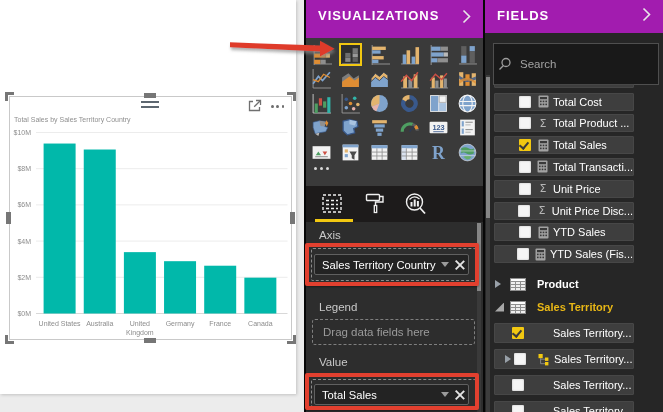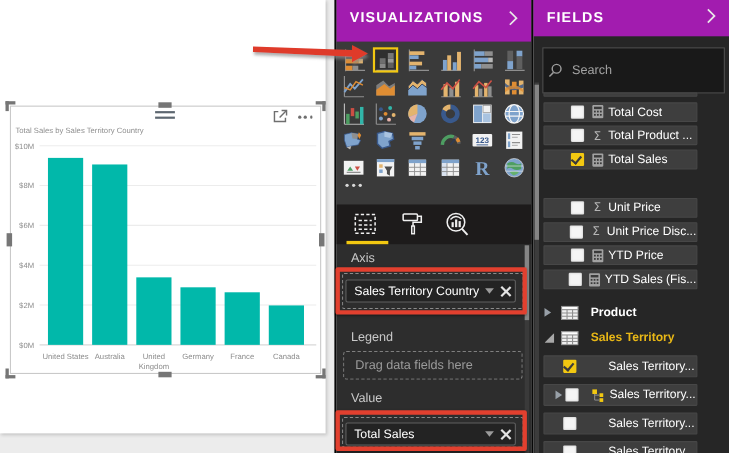--- a/index.html
+++ b/index.html
@@ -547,72 +547,91 @@
                 <rect x="4.7" y="5.6" width="1.6" height="1.6"></rect>
                 <rect x="7.4" y="5.6" width="1.6" height="1.6"></rect>
                 <rect x="2" y="8.6" width="1.6" height="1.6"></rect>
                 <rect x="4.7" y="8.6" width="1.6" height="1.6"></rect>
                 <rect x="7.4" y="8.6" width="1.6" height="1.6"></rect>
               </g>
             </svg>
           </span>
           <span class="flabel" style="margin-left:4px;">Total Sales</span>
         </div>
-        <div class="frow boxed" style="top: 179.7px; height: 18px;">
-          <span style="width:24px;"></span>
-          <span class="checkbox"></span>
-          <span style="margin-left:6px;display:flex;width:12px;justify-content:center;">
-            <span class="sigma">Σ</span>
-          </span>
-          <span class="flabel" style="margin-left:4px;">Unit Price</span>
-        </div>
-        <div class="frow boxed" style="top: 201.5px; height: 18px;">
-          <span style="width:24px;"></span>
-          <span class="checkbox"></span>
-          <span style="margin-left:6px;display:flex;width:12px;justify-content:center;">
-            <span class="sigma">Σ</span>
-          </span>
-          <span class="flabel" style="margin-left:4px;">Unit Price Disc...</span>
-        </div>
-        <div class="frow boxed" style="top: 223.3px; height: 18px;">
+        <div class="frow boxed" style="top: 157.9px; height: 18px;">
           <span style="width:24px;"></span>
           <span class="checkbox"></span>
           <span style="margin-left:6px;display:flex;width:12px;justify-content:center;">
             <svg width="11" height="13" viewBox="0 0 11 13">
               <rect x="0.5" y="0.5" width="10" height="12" rx="1" fill="#a2a2a2"></rect>
               <rect x="2" y="2" width="7" height="2.2" fill="#3a3a3a"></rect>
               <g fill="#3a3a3a">
                 <rect x="2" y="5.6" width="1.6" height="1.6"></rect>
                 <rect x="4.7" y="5.6" width="1.6" height="1.6"></rect>
                 <rect x="7.4" y="5.6" width="1.6" height="1.6"></rect>
                 <rect x="2" y="8.6" width="1.6" height="1.6"></rect>
                 <rect x="4.7" y="8.6" width="1.6" height="1.6"></rect>
                 <rect x="7.4" y="8.6" width="1.6" height="1.6"></rect>
               </g>
             </svg>
           </span>
-          <span class="flabel" style="margin-left:4px;">YTD Price</span>
-        </div>
-        <div class="frow boxed" style="top: 245.1px; height: 18px;">
+          <span class="flabel" style="margin-left:4px;">Total Transacti...</span>
+        </div>
+        <div class="frow boxed" style="top: 179.7px; height: 18px;">
+          <span style="width:24px;"></span>
+          <span class="checkbox"></span>
+          <span style="margin-left:6px;display:flex;width:12px;justify-content:center;">
+            <span class="sigma">Σ</span>
+          </span>
+          <span class="flabel" style="margin-left:4px;">Unit Price</span>
+        </div>
+        <div class="frow boxed" style="top: 201.5px; height: 18px;">
+          <span style="width:24px;"></span>
+          <span class="checkbox"></span>
+          <span style="margin-left:6px;display:flex;width:12px;justify-content:center;">
+            <span class="sigma">Σ</span>
+          </span>
+          <span class="flabel" style="margin-left:4px;">Unit Price Disc...</span>
+        </div>
+        <div class="frow boxed" style="top: 223.3px; height: 18px;">
           <span style="width:24px;"></span>
           <span class="checkbox"></span>
           <span style="margin-left:6px;display:flex;width:12px;justify-content:center;">
             <svg width="11" height="13" viewBox="0 0 11 13">
               <rect x="0.5" y="0.5" width="10" height="12" rx="1" fill="#a2a2a2"></rect>
               <rect x="2" y="2" width="7" height="2.2" fill="#3a3a3a"></rect>
               <g fill="#3a3a3a">
                 <rect x="2" y="5.6" width="1.6" height="1.6"></rect>
                 <rect x="4.7" y="5.6" width="1.6" height="1.6"></rect>
                 <rect x="7.4" y="5.6" width="1.6" height="1.6"></rect>
                 <rect x="2" y="8.6" width="1.6" height="1.6"></rect>
                 <rect x="4.7" y="8.6" width="1.6" height="1.6"></rect>
                 <rect x="7.4" y="8.6" width="1.6" height="1.6"></rect>
               </g>
             </svg>
           </span>
+          <span class="flabel" style="margin-left:4px;">YTD Sales</span>
+        </div>
+        <div class="frow boxed" style="top: 245.1px; height: 18px;">
+          <span style="width:24px;"></span>
+          <span class="checkbox"></span>
+          <span style="margin-left:6px;display:flex;width:12px;justify-content:center;">
+            <svg width="11" height="13" viewBox="0 0 11 13">
+              <rect x="0.5" y="0.5" width="10" height="12" rx="1" fill="#a2a2a2"></rect>
+              <rect x="2" y="2" width="7" height="2.2" fill="#3a3a3a"></rect>
+              <g fill="#3a3a3a">
+                <rect x="2" y="5.6" width="1.6" height="1.6"></rect>
+                <rect x="4.7" y="5.6" width="1.6" height="1.6"></rect>
+                <rect x="7.4" y="5.6" width="1.6" height="1.6"></rect>
+                <rect x="2" y="8.6" width="1.6" height="1.6"></rect>
+                <rect x="4.7" y="8.6" width="1.6" height="1.6"></rect>
+                <rect x="7.4" y="8.6" width="1.6" height="1.6"></rect>
+              </g>
+            </svg>
+          </span>
           <span class="flabel" style="margin-left:4px;">YTD Sales (Fis...</span>
         </div>
         <div class="frow" style="top: 274px; height: 20px;">
           <span style="width:9px;margin-left:1px;" class="tree-arrow">
             <span class="arrow-collapsed" style="display:block"></span>
           </span>
           <span style="margin-left:6px;display:flex;">
             <svg width="16" height="13" viewBox="0 0 16 13">
               <rect x="0.5" y="0.5" width="15" height="12" fill="#efefef" stroke="#8f8f8f"></rect>
               <rect x="0.5" y="0.5" width="15" height="3" fill="#fdfdfd" stroke="#8f8f8f"></rect>

